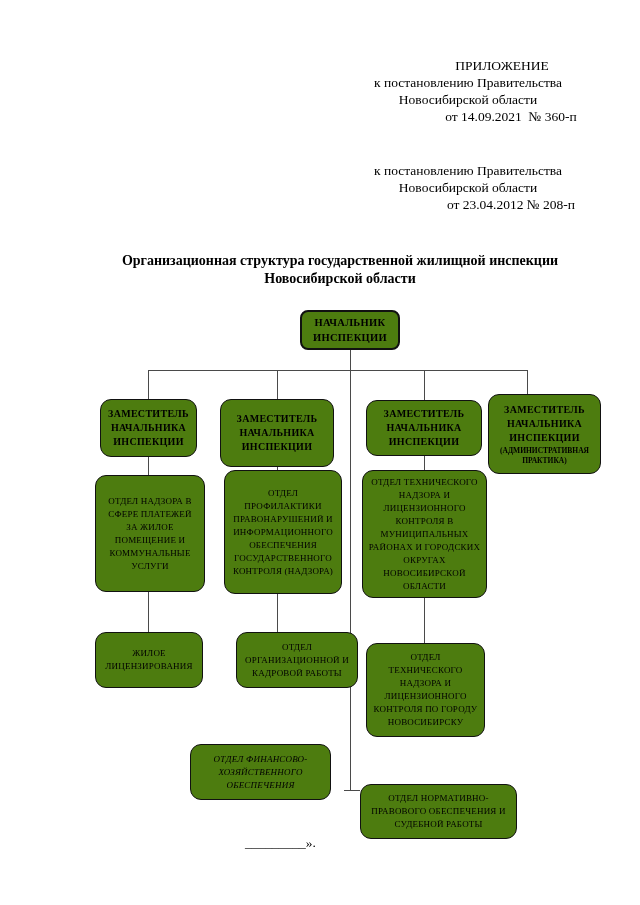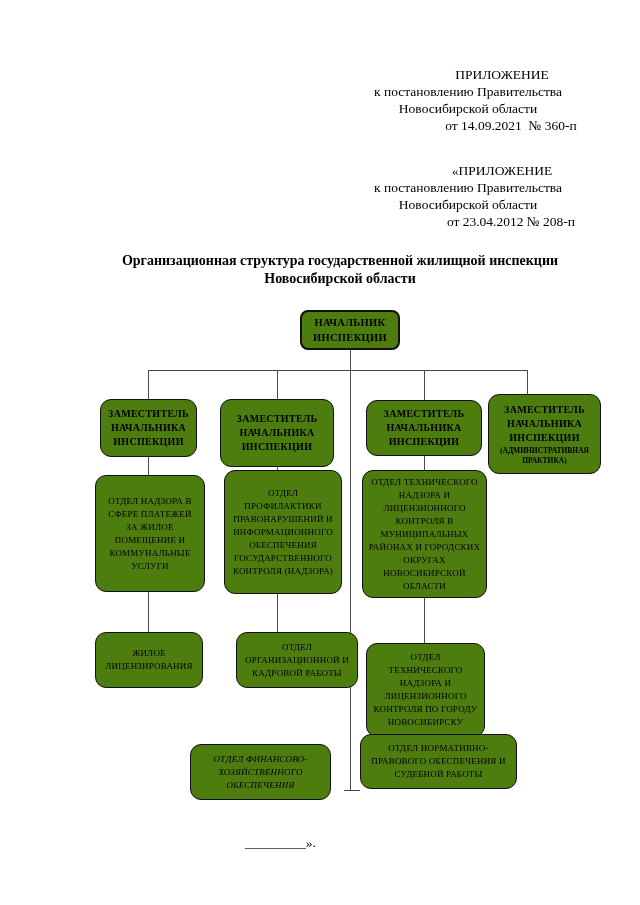--- a/index.html
+++ b/index.html
@@ -4,21 +4,21 @@
 <style>
   html,body { margin:0; padding:0; }
   body {
     font-family: "Liberation Serif", "DejaVu Serif", serif;
     background:#ffffff; color:#000000;
   }
   .page { position:relative; width:640px; height:905px; background:#ffffff; overflow:hidden; }
 
   
   .annex { position:absolute; width:330px; left:303px; }
-  .annex1 { top:66px; }
+  .annex1 { top:57px; }
   .annex2 { top:162px; }
   .annex-line { font-size:13.5px; line-height:17px; text-align:center; white-space:pre-wrap; }
   .annex-line.l1 { text-indent:68px; }
   .annex-line.l4 { text-indent:86px; }
 
   .doc-title {
     position:absolute; left:80px; top:252px; width:520px;
     font-weight:bold; font-size:14px; line-height:17.5px; text-align:center;
   }
 
@@ -59,38 +59,37 @@
   .b-deputy2   { left:220px; top:399px; width:114px; height:68px; }
   .b-deputy3   { left:366px; top:400px; width:116px; height:56px; }
   .b-deputy4   { left:488px; top:394px; width:113px; height:80px; }
   .b-nadzor    { left:95px;  top:475px; width:110px; height:117px; }
   .b-prof      { left:224px; top:470px; width:118px; height:124px; }
   .b-tech-reg  { left:362px; top:470px; width:125px; height:128px; padding:2px 0; }
   .b-licenz    { left:95px;  top:632px; width:108px; height:56px; }
   .b-org       { left:236px; top:632px; width:122px; height:56px; }
   .b-tech-city { left:366px; top:643px; width:119px; height:94px; }
   .b-fin       { left:190px; top:744px; width:141px; height:56px;font-style:italic; }
-  .b-legal     { left:360px; top:734px; width:157px; height:55px; }
+  .b-legal     { left:360px; top:784px; width:157px; height:55px; }
 
   .closing { position:absolute; left:245px; top:835px; font-size:13.5px; }
 </style>
 </head>
 <body>
 
 <div class="page">
 
   <div class="annex annex1">
     <div class="annex-line l1">ПРИЛОЖЕНИЕ</div>
     <div class="annex-line">к постановлению Правительства</div>
     <div class="annex-line">Новосибирской области</div>
     <div class="annex-line l4">от 14.09.2021  № 360-п</div>
   </div>
 
   <div class="annex annex2">
-    <div class="annex-line l1">«ПРИЛОЖЕНИЕ</div>
     <div class="annex-line">к постановлению Правительства</div>
     <div class="annex-line">Новосибирской области</div>
     <div class="annex-line l4">от 23.04.2012 № 208-п</div>
   </div>
 
   <div class="doc-title">Организационная структура государственной жилищной инспекции Новосибирской области</div>
 
   <div class="chart">
 
     <div class="vline ln-v-center"></div>

